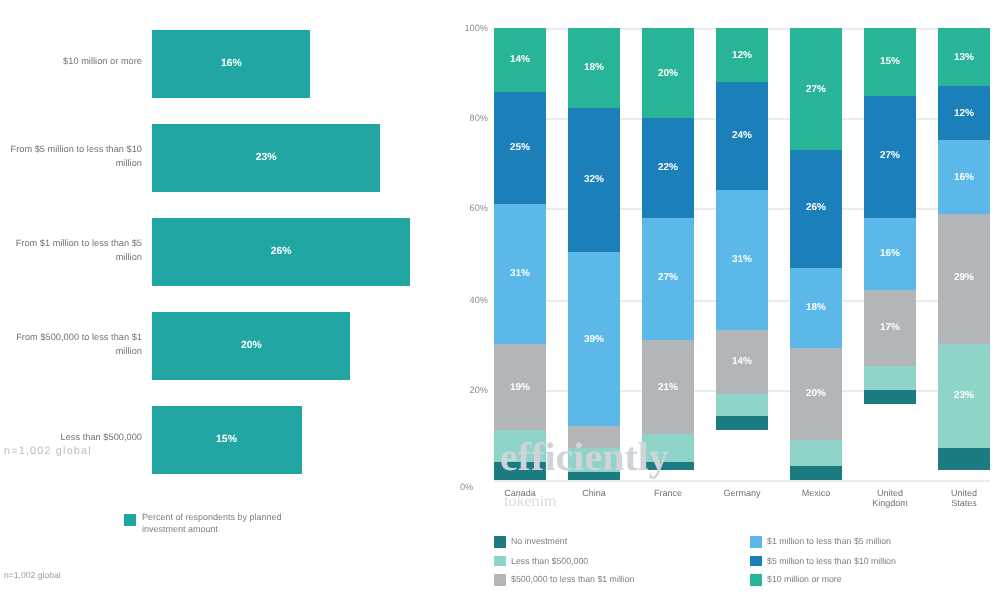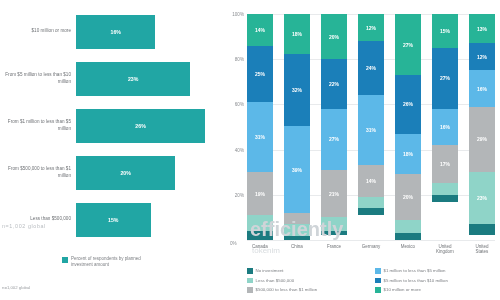--- a/index.html
+++ b/index.html
@@ -138,21 +138,21 @@
   .rl-item { display: flex; align-items: center; }
   .rl-swatch {
     width: 5.5px; height: 5.5px;
     margin-right: 3px; flex: none;
   }
   .rl-text { font-size: 4.4px; color: #7c7f83; white-space: nowrap; }
 
   
   .wm {
     position: absolute;
-    font-family: Liberation Sans, sans-serif;
+    font-family: Liberation Serif, serif;
     color: #c9ced3;
     pointer-events: none;
     white-space: nowrap;
     text-align: center;
   }
   #wm-main {
     left: 250px; top: 218px;
     font-size: 20px; font-weight: bold;
     color: #cfd4d8;
   }

